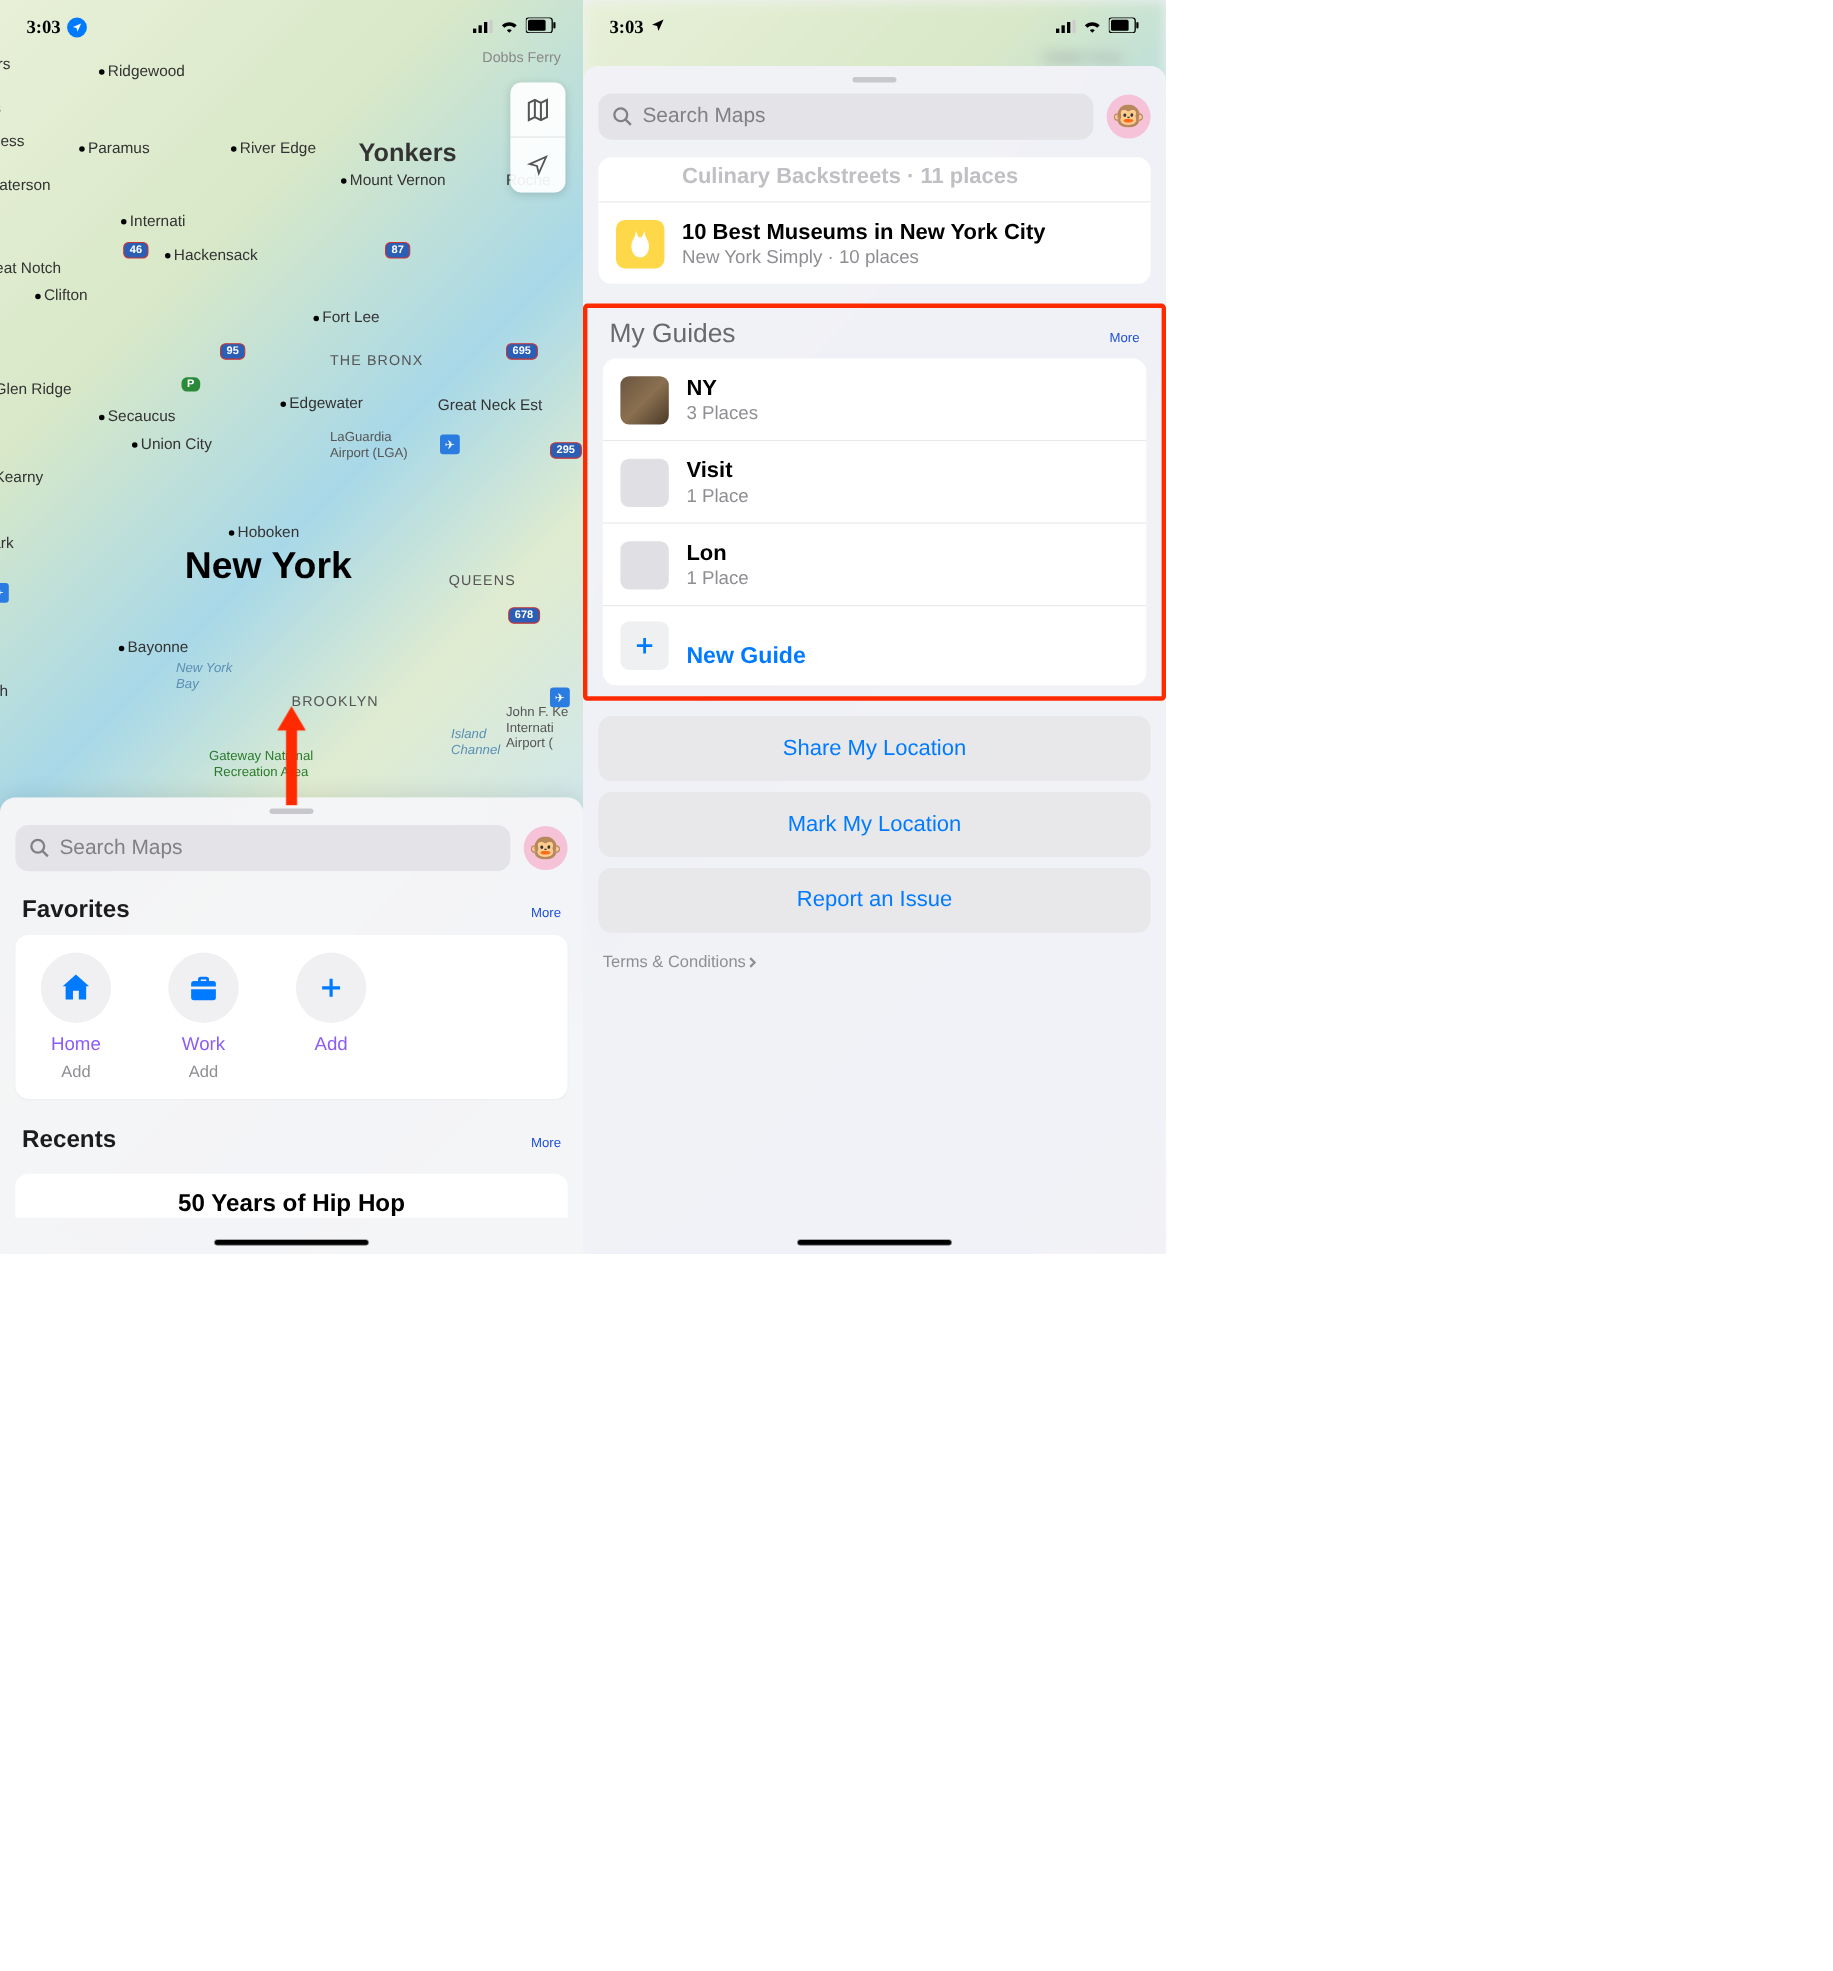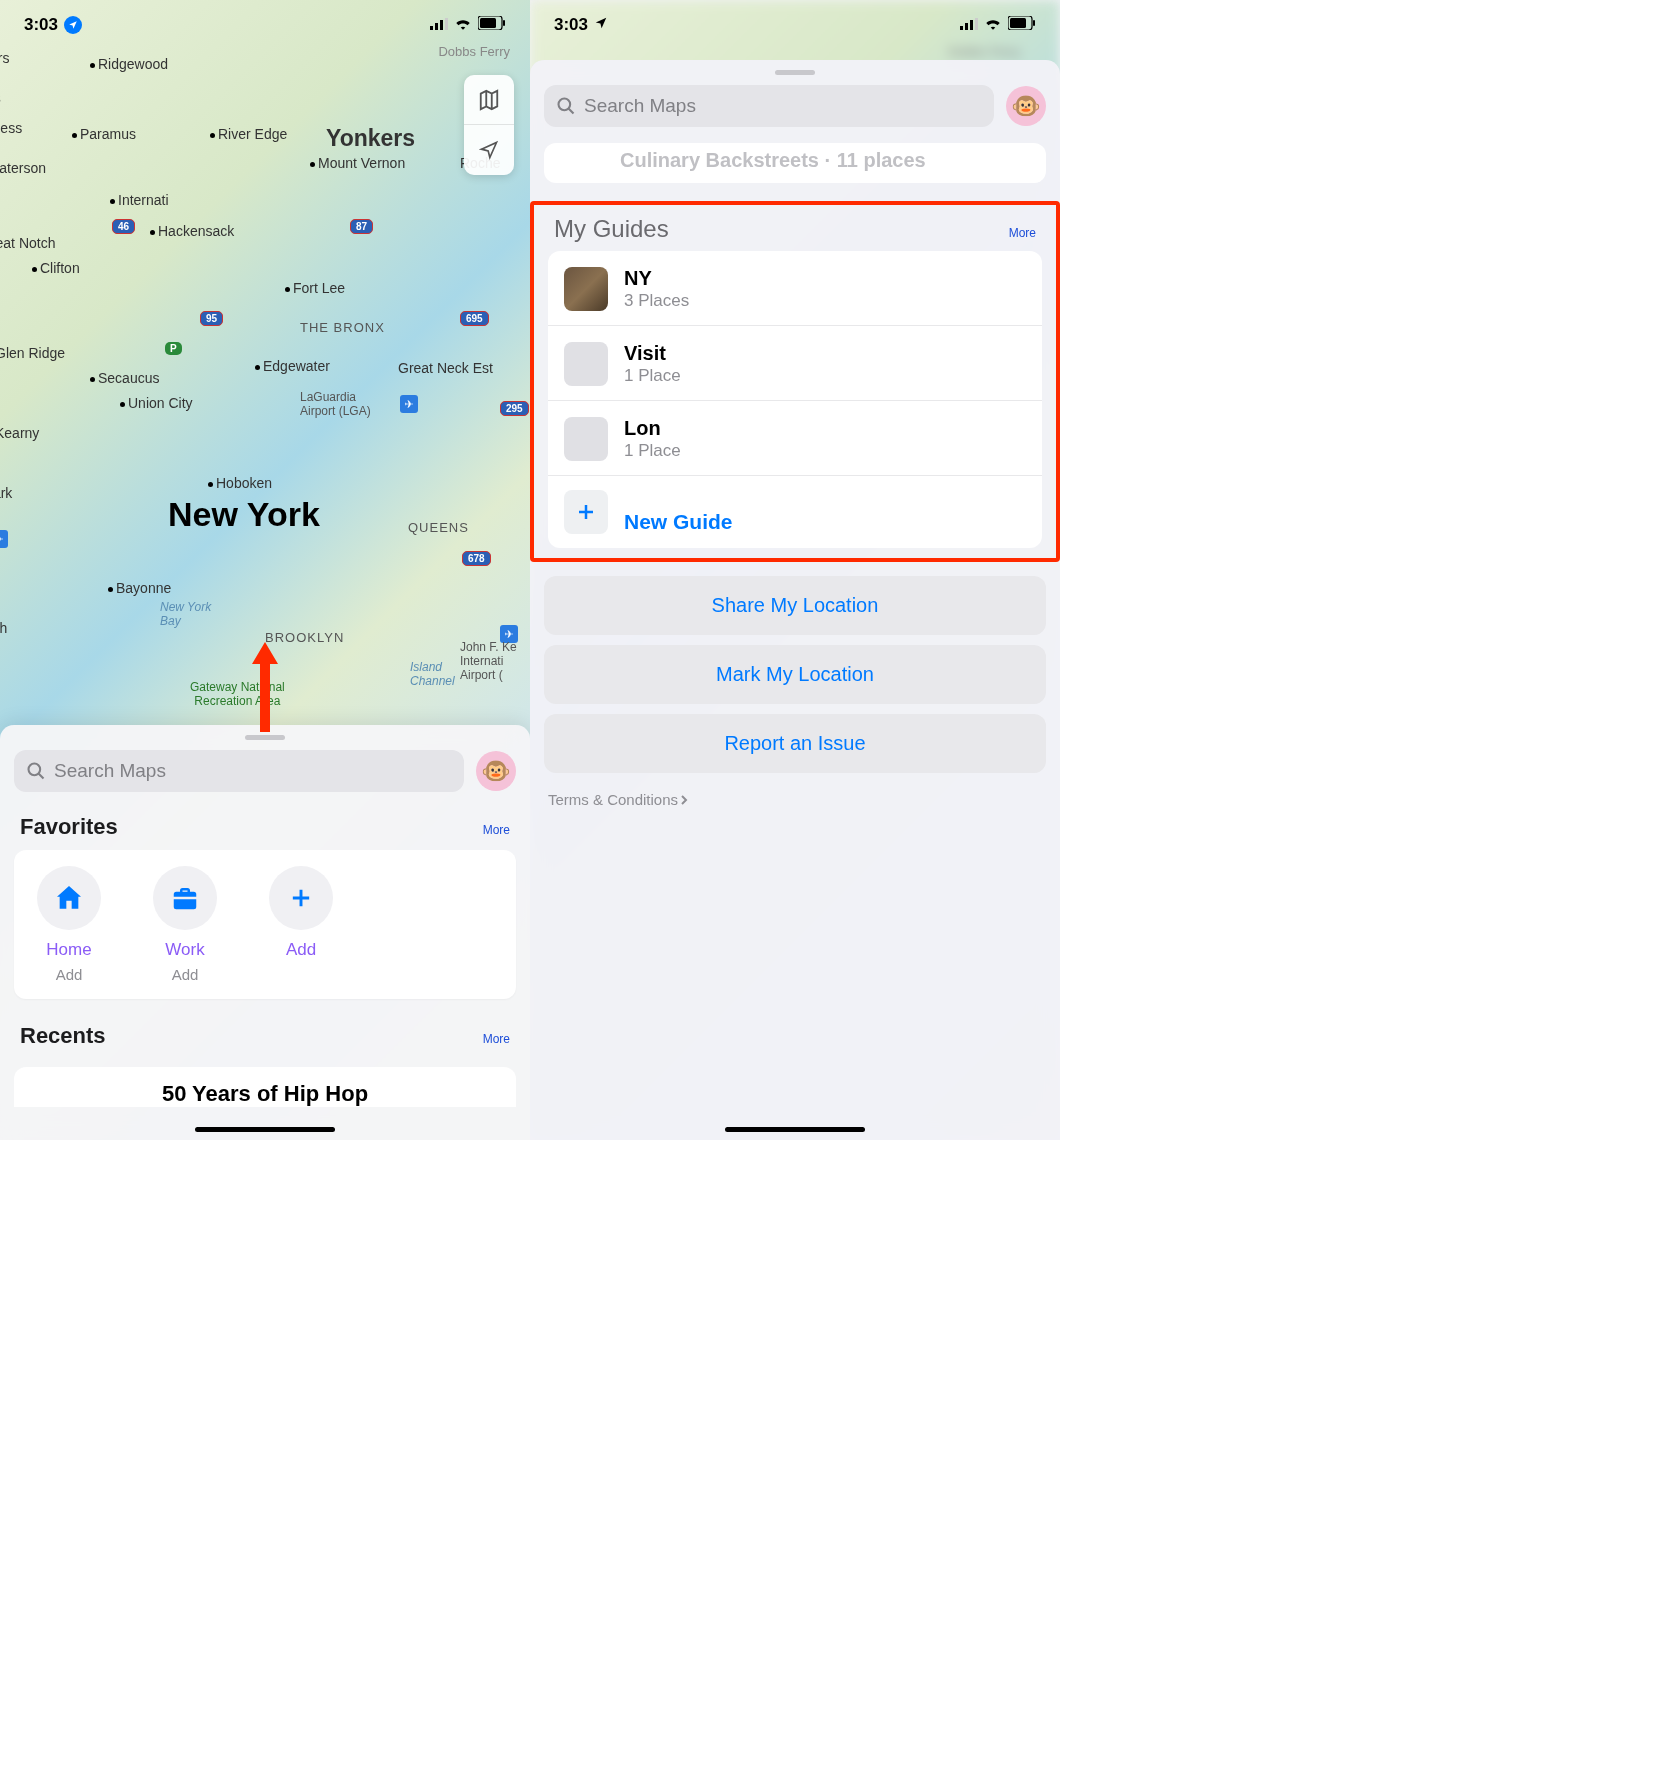--- a/index.html
+++ b/index.html
@@ -7,21 +7,21 @@
   font-family: -apple-system, BlinkMacSystemFont, "SF Pro Text", "Helvetica Neue", sans-serif;
   background: #fff;
   width: 1060px;
   display: flex;
 }
 .screen { width: 530px; height: 1140px; position: relative; overflow: hidden; background: #f2f2f7; }
 .screen-left { background: #eef3e6; }
 .screen-right { background: #f2f2f7; }
 
 
-.status-bar { position: absolute; top: 0; left: 0; right: 0; height: 50px; display: flex; align-items: center; padding: 0 24px; z-index: 50; font-size: 17px; font-weight: 600; color: #000; }
+.status-bar { position: absolute; top: 0; left: 0; right: 0; height: 50px; display: flex; align-items: center; padding: 0 24px; z-index: 50; font-size: 17px; font-weight: 600; color: #000; font-family: Liberation Serif, serif; }
 .status-left { display: flex; align-items: center; gap: 6px; }
 .status-right { margin-left: auto; display: flex; align-items: center; gap: 6px; }
 .loc-on { width: 18px; height: 18px; background: #007aff; border-radius: 50%; display: flex; align-items: center; justify-content: center; }
 .loc-on svg { fill: #fff; }
 
 
 .map-bg { position: absolute; inset: 0; background: linear-gradient(135deg, #e8f0d8 0%, #d8e8c8 25%, #a8d8e8 45%, #e0ecd0 60%, #cce5f0 80%, #e8f0d8 100%); overflow: hidden; }
 .map-bg.blurred { filter: blur(6px); }
 .map-label { position: absolute; font-size: 13px; color: #333; white-space: nowrap; }
 .map-label.city { font-size: 14px; }
@@ -290,20 +290,31 @@
       </div>
       <div class="avatar">🐵</div>
     </div>
 
     <div class="guide-card">
       <div class="guide-row faded" style="padding-top:4px;padding-bottom:10px">
         <div class="guide-text" style="padding-left:60px">
           <div class="guide-title-text">Culinary Backstreets · 11 places</div>
         </div>
       </div>
+      <div class="guide-row">
+        <div class="guide-thumb yellow">
+          <svg width="24" height="28" viewBox="0 0 24 28" fill="#fff">
+              <path d="M8 2c0 6-4 8-4 14 0 6 4 10 8 10s8-4 8-10c0-6-4-8-4-14-2 4-2 6-4 6s-2-2-4-6z"></path>
+            </svg>
+        </div>
+        <div class="guide-text">
+          <div class="guide-title-text">10 Best Museums in New York City</div>
+          <div class="guide-sub">New York Simply · 10 places</div>
+        </div>
+      </div>
     </div>
 
     <div class="highlight-box">
       <div class="section-header">
         <span class="section-title" style="font-size:24px;color:#6a6a6e;font-weight:500">My Guides</span>
         <span class="more-link">More</span>
       </div>
       <div class="guide-card">
         <div class="guide-row">
           <div class="guide-thumb photo"></div>

